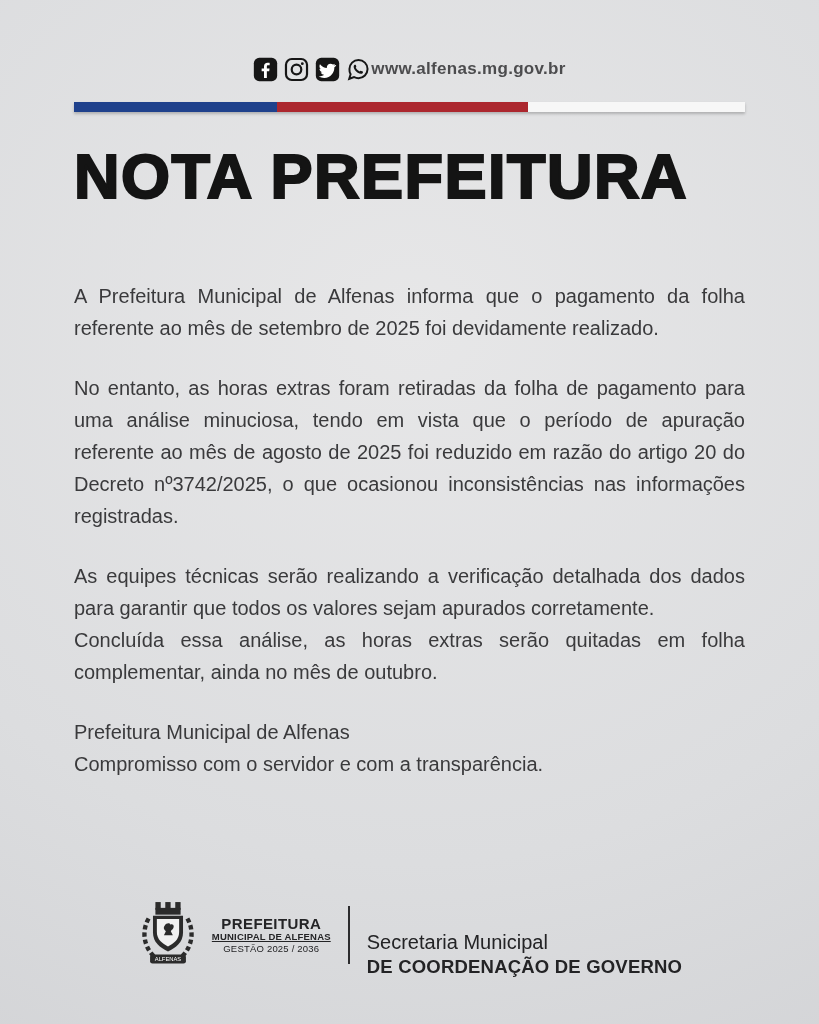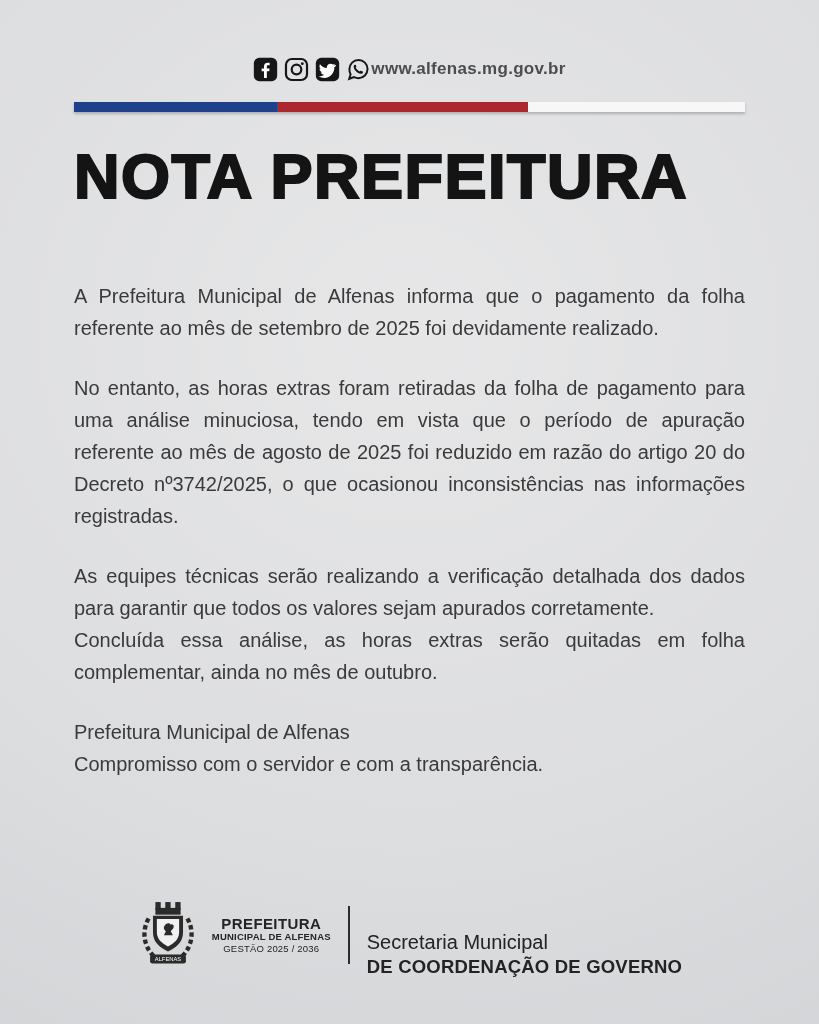--- a/index.html
+++ b/index.html
@@ -83,21 +83,21 @@
   .footer {
     margin-top: auto;
     display: flex;
     justify-content: center;
     align-items: center;
     gap: 13px;
   }
   .footer .emblem svg { width: 62px; height: 72px; display: block; }
   .brand { text-align: center; color: #242426; line-height: 1.05; }
   .brand-name { font-size: 15px; font-weight: bold; letter-spacing: 0.4px; }
-  .brand-sub  { font-size: 9.5px; font-weight: bold; letter-spacing: 0.2px; margin-top: 1px; }
+  .brand-sub  { font-size: 9.5px; font-weight: bold; letter-spacing: 0.2px; margin-top: 1px; text-decoration: underline; }
   .brand-term { font-size: 9.5px; margin-top: 2px; letter-spacing: 0.2px; }
   .vdivider { width: 2px; height: 58px; background: #2c2c2e; margin: 0 4px; }
   .secretariat { color: #232325; line-height: 1.2; }
   .sec-top { font-size: 20px; margin-top: 38px; }
   .sec-bottom { font-size: 18.5px; font-weight: bold; margin-top: 2px; letter-spacing: 0.2px; }
 </style>
 </head>
 <body>
 
 <div class="page">

